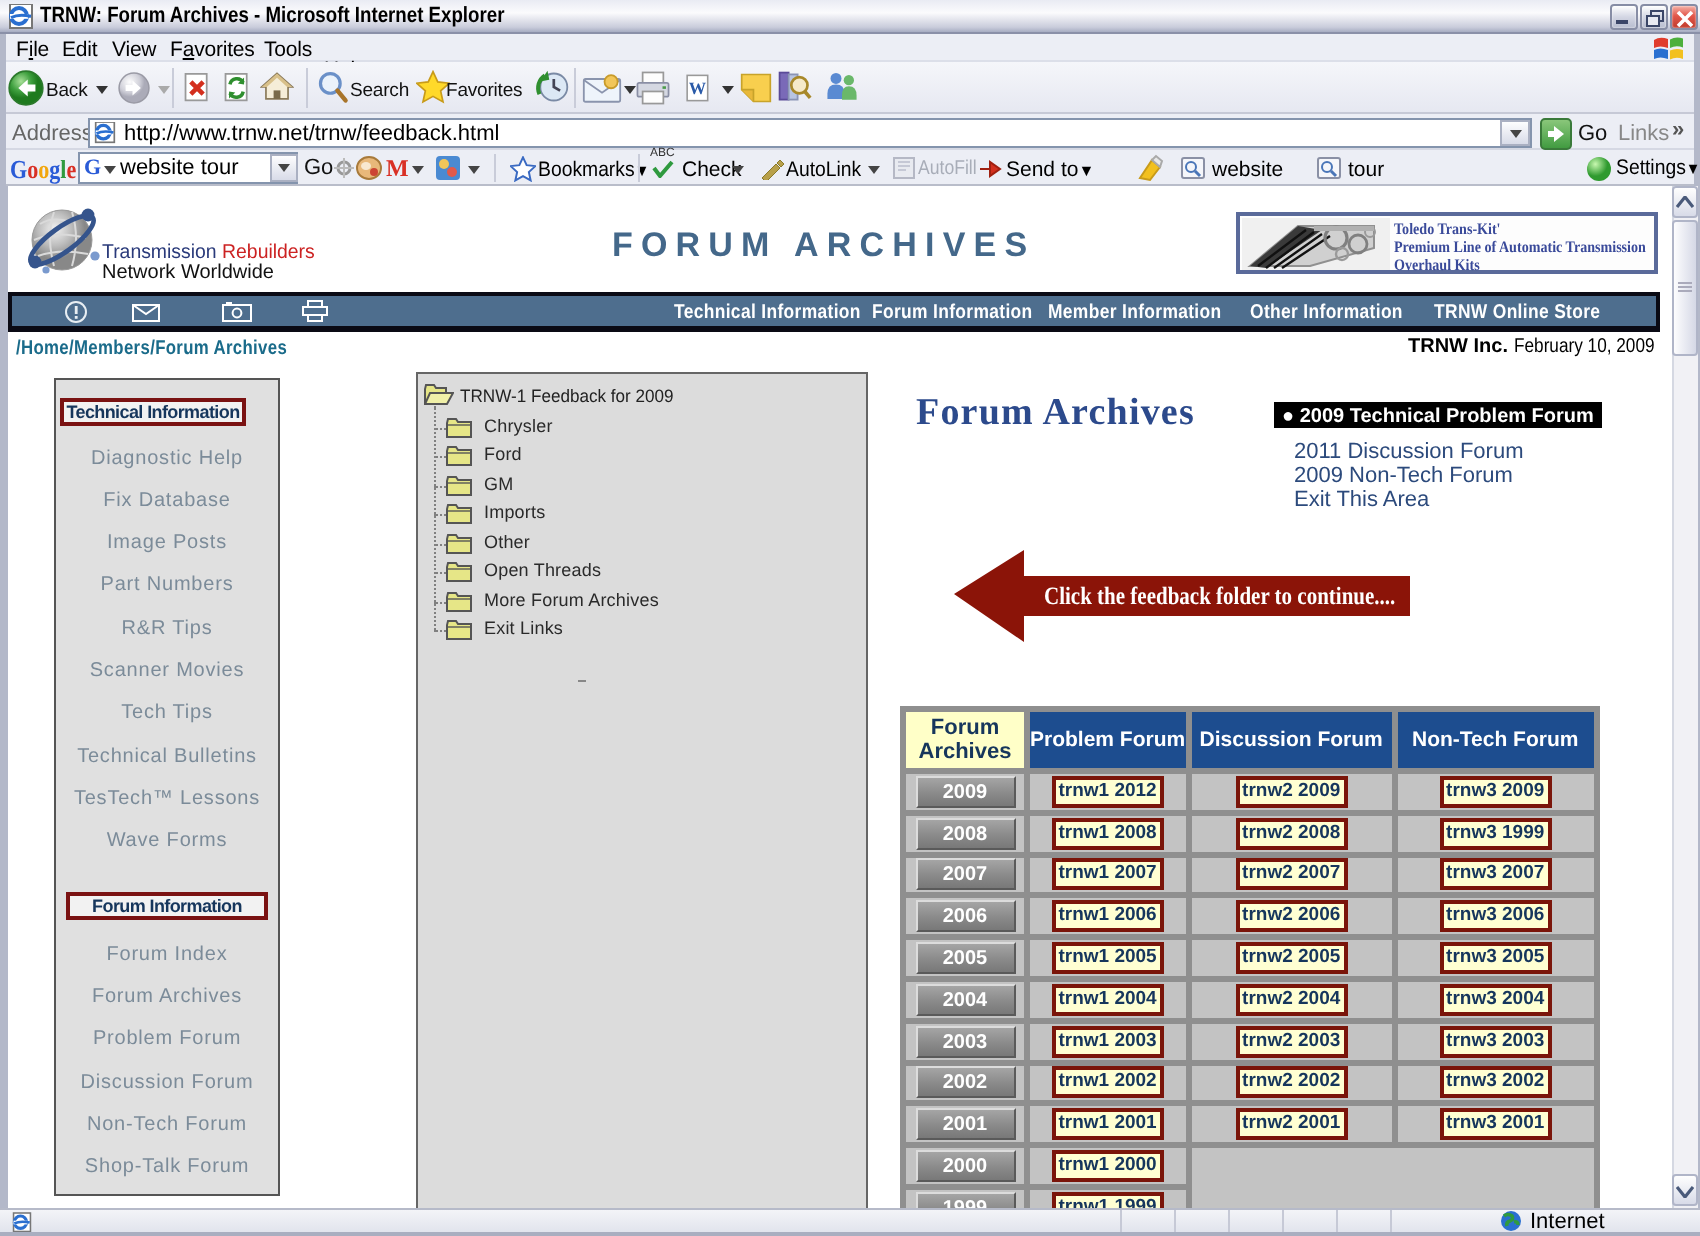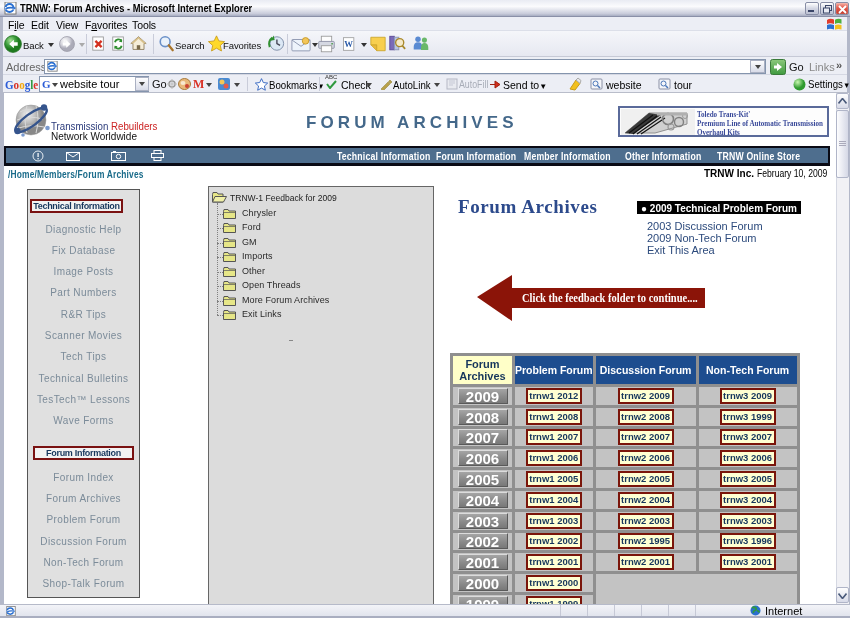--- a/index.html
+++ b/index.html
@@ -24,21 +24,21 @@
 .sbh{height:14px;border:2px solid #7a1212;background:#f2f2f2;color:#16365c;font-size:9px;font-weight:bold;text-align:center;line-height:10px;white-space:nowrap;letter-spacing:-0.3px}
 .sbl{position:absolute;left:28px;width:111px;text-align:center;font-size:10px;color:#7b8b99;letter-spacing:0.4px}
 .trl{position:absolute;font-size:9px;color:#2a2a2a;letter-spacing:0.1px}
 .nvl{position:absolute;top:151px;font-size:10px;font-weight:bold;color:#fff;white-space:nowrap;transform:scaleX(0.87);transform-origin:0 0;letter-spacing:0.2px}
 .rl{font-size:11px;color:#2c4a7c}
 #tbl{position:absolute;left:450px;top:353px;border-collapse:separate;border-spacing:3px;background:#8f8f8f}
 #tbl td{background:#c3c3c3;text-align:center;vertical-align:middle;padding:0;height:17.8px;line-height:0;overflow:hidden}
 #tbl tr:first-child td{height:28px;line-height:normal}
 .hy{width:59px;background:#ffffc8 !important;color:#16365c;font-weight:bold;font-size:11px;line-height:11.5px}
 .hb{background:#1d4d8f !important;color:#fff;font-weight:bold;font-size:10.5px;white-space:nowrap}
-.yb{display:inline-block;width:50px;height:16px;line-height:15px;background:linear-gradient(#a5a5a5,#8a8a8a 55%,#787878);border:1px solid;border-color:#dcdcdc #5a5a5a #5a5a5a #dcdcdc;color:#fff;font-weight:bold;font-size:15px;text-align:center}
+.yb{display:inline-block;width:50px;height:16px;line-height:15px;background:linear-gradient(#a5a5a5,#8a8a8a 55%,#787878);border:1px solid;border-color:#dcdcdc #5a5a5a #5a5a5a #dcdcdc;color:#fff;font-weight:bold;font-size:10px;text-align:center}
 .tb{display:inline-block;width:56px;height:16px;line-height:12px;background:#ffffd2;border:2px solid #7a150a;color:#16365c;font-weight:bold;font-size:9.5px;text-align:center}
 .sbtn{width:13px;height:16px;background:linear-gradient(#fefefe,#d8dbe8);border:1px solid #b0b5c8;border-radius:2px}
 </style></head><body>
 <div id="w">
 
 <div class="a" id="title"></div>
 <svg class="a" style="left:4px;top:2px" width="13" height="13" viewBox="0 0 13 13">
       <rect x="1" y="0" width="11" height="12" fill="#fff" stroke="#777"></rect>
       <circle cx="5.5" cy="6" r="4" fill="none" stroke="#2a6fd0" stroke-width="2"></circle>
       <rect x="1" y="5" width="9" height="2.4" fill="#fff"></rect>
@@ -172,20 +172,21 @@
 
 <div class="a" id="addrb"></div>
 <div class="a" style="left:6px;top:61px;font-size:11px;color:#666">Address</div>
 <div class="a" style="left:44px;top:59px;width:722px;height:15px;background:#fff;border:1px solid #8494ad"></div>
 <svg class="a" style="left:47px;top:61px" width="11" height="11" viewBox="0 0 13 13">
       <rect x="1" y="0" width="11" height="12" fill="#fff" stroke="#777"></rect>
       <circle cx="5.5" cy="6" r="4" fill="none" stroke="#2a6fd0" stroke-width="2"></circle>
       <rect x="1" y="5" width="9" height="2.4" fill="#fff"></rect>
       <path d="M1.5 6.8 Q5.5 4.8 11.5 6.2" stroke="#2a6fd0" stroke-width="1.6" fill="none"></path>
     </svg>
+<div class="a" style="left:62px;top:61px;font-size:11px;color:#000">http://www.trnw.net/trnw/feedback.html</div>
 <div class="a" style="left:750px;top:60px;width:15px;height:13px;background:linear-gradient(#fdfdfe,#d8dbe8);border:1px solid #aab0c2">
       <div style="margin:4px auto 0;width:0;height:0;border-left:3px solid transparent;border-right:3px solid transparent;border-top:4px solid #444"></div>
     </div>
 <svg class="a" style="left:770px;top:59px" width="16" height="16" viewBox="0 0 16 16">
       <rect x="0.5" y="0.5" width="15" height="15" rx="2" fill="url(#gg)" stroke="#3a7a3a"></rect>
       <defs>
         <linearGradient id="gg" x2="0" y2="1">
           <stop offset="0%" stop-color="#8cc87c"></stop>
           <stop offset="100%" stop-color="#3f9a3f"></stop>
         </linearGradient>
@@ -414,21 +415,21 @@
           <path d="M0.5 2.5 L0.5 9.5 L12.5 9.5 L12.5 2 L6 2 L5 0.5 L1 0.5 Z" fill="#e6e687" stroke="#555"></path>
           <path d="M0.5 3.5 L12.5 3.5" stroke="#555" stroke-width="0.7"></path>
         </svg>
 <div class="trl" style="left:242px;top:309px">Exit Links</div>
 
 <div class="a" style="left:289px;top:340px;width:4px;height:1px;border-top:1px solid #888"></div>
 
 <div class="a" style="left:458px;top:196px;font-size:19px;font-weight:bold;color:#2c4a8c;font-family:'Liberation Serif',serif;letter-spacing:0.6px">Forum Archives</div>
 <div class="a" style="left:637px;top:201px;width:164px;height:13px;background:#000"></div>
 <div class="a" style="left:641px;top:203px;font-size:10px;font-weight:bold;color:#fff">● 2009 Technical Problem Forum</div>
-<div class="a rl" style="left:647px;top:220px">2003 Discussion Forum</div>
+<div class="a rl" style="left:647px;top:220px">2011 Discussion Forum</div>
 <div class="a rl" style="left:647px;top:232px">2009 Non-Tech Forum</div>
 <div class="a rl" style="left:647px;top:244px">Exit This Area</div>
 <svg class="a" style="left:477px;top:275px" width="229" height="47" viewBox="0 0 229 47">
           <path d="M0 22 L35 0 L35 13 L228 13 L228 33 L35 33 L35 46 Z" fill="#8b1408"></path>
         </svg>
 <div class="a" style="left:522px;top:291px;font-size:12.5px;font-weight:bold;color:#fff;font-family:'Liberation Serif',serif;transform:scaleX(0.84);transform-origin:0 0">Click the feedback folder to continue....</div>
 
 <table id="tbl">
           <tbody>
             <tr>
@@ -475,22 +476,22 @@
             </tr>
 <tr>
               <td><span class="yb">2003</span></td>
               <td><span class="tb">trnw1 2003</span></td>
               <td><span class="tb">trnw2 2003</span></td>
               <td><span class="tb">trnw3 2003</span></td>
             </tr>
 <tr>
               <td><span class="yb">2002</span></td>
               <td><span class="tb">trnw1 2002</span></td>
-              <td><span class="tb">trnw2 1995</span></td>
-              <td><span class="tb">trnw3 1996</span></td>
+              <td><span class="tb">trnw2 2002</span></td>
+              <td><span class="tb">trnw3 2002</span></td>
             </tr>
 <tr>
               <td><span class="yb">2001</span></td>
               <td><span class="tb">trnw1 2001</span></td>
               <td><span class="tb">trnw2 2001</span></td>
               <td><span class="tb">trnw3 2001</span></td>
             </tr>
 <tr>
               <td><span class="yb">2000</span></td>
               <td><span class="tb">trnw1 2000</span></td>

